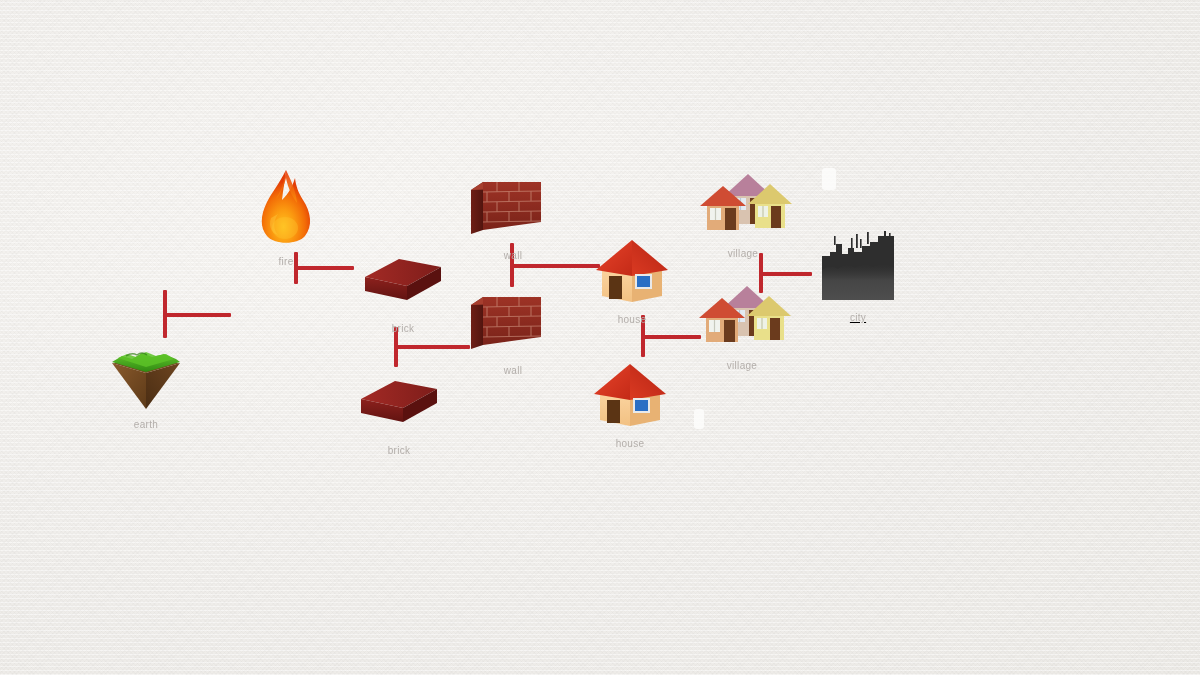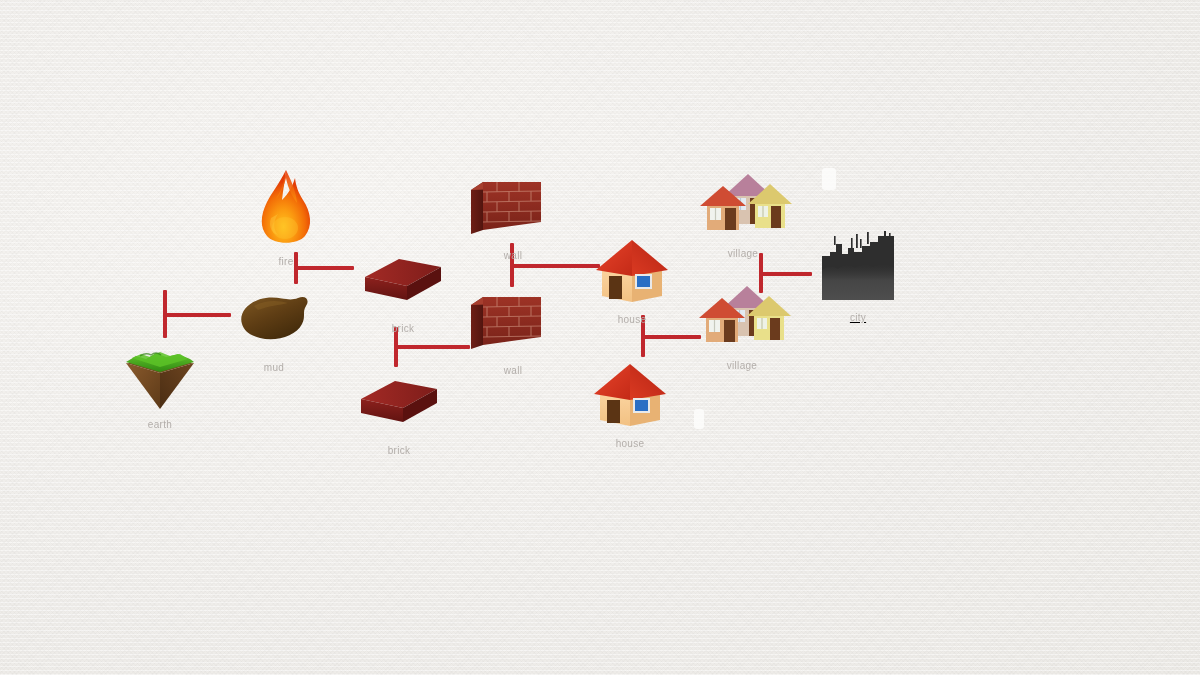--- a/index.html
+++ b/index.html
@@ -108,21 +108,21 @@
         <div class="hbar" style="top: 19px; width: 53px;"></div>
       </div>
     </div>
 
   <div id="artifacts-layer">
       <div class="artifact" style="left: 822px; top: 168px; width: 14px; height: 22px;"></div>
       <div class="artifact" style="left: 694px; top: 409px; width: 10px; height: 20px;"></div>
     </div>
 
 
-  <div class="node" id="node-earth" style="left: 100px; top: 329px;">
+  <div class="node" id="node-earth" style="left: 86px; top: 329px;">
     <div class="art">
       <svg width="120" height="86" viewBox="0 0 120 86">
         <defs>
           <linearGradient id="gSoilL" x1="0" y1="0" x2="1" y2="1">
             <stop offset="0%" stop-color="#8a5a2c"></stop>
               <stop offset="100%" stop-color="#5d3a18"></stop>
           </linearGradient>
           <linearGradient id="gSoilR" x1="1" y1="0" x2="0" y2="1">
             <stop offset="0%" stop-color="#6e4520"></stop>
               <stop offset="100%" stop-color="#4a2d13"></stop>
@@ -165,37 +165,20 @@
                  C 57 24, 59 14, 60 4 Z" fill="url(#gFire)"></path>
         <path d="M60 4 C 58 18, 54 26, 50 33 C 55 28, 58 20, 60 12 C 62 22, 66 30, 71 37
                  C 70 26, 66 16, 60 4 Z" fill="url(#gFireTip)" opacity="0.9"></path>
         <path d="M52 48 C 47 55, 47 64, 52 69 C 46 68, 42 60, 45 52 Z" fill="#ffd34a" opacity="0.35"></path>
         <ellipse cx="59" cy="62" rx="13" ry="11" fill="#ffc832" opacity="0.35"></ellipse>
       </svg>
     </div>
     <div class="label">fire</div>
   </div>
 
-  <div class="node" id="node-mud" style="left: 214px; top: 272px;">
-    <div class="art">
-      <svg width="120" height="86" viewBox="0 0 120 86">
-        <defs>
-          <linearGradient id="gMud" x1="0.15" y1="0" x2="0.85" y2="1">
-            <stop offset="0%" stop-color="#7a5420"></stop>
-            <stop offset="45%" stop-color="#5e3d14"></stop>
-            <stop offset="100%" stop-color="#3d2709"></stop>
-          </linearGradient>
-        </defs>
-        <path d="M28 52 C 24 40, 36 28, 52 26 C 66 24, 74 30, 84 26 C 92 23, 96 28, 92 34
-                 C 88 40, 92 44, 88 52 C 82 64, 62 70, 46 66 C 34 63, 30 58, 28 52 Z" fill="url(#gMud)"></path>
-        <path d="M40 34 C 50 28, 64 28, 74 31 C 66 33, 54 34, 44 38 Z" fill="#8a6226" opacity="0.45"></path>
-      </svg>
-    </div>
-    <div class="label">mud</div>
-  </div>
 
   <div class="node" id="node-brick1" style="left: 343px; top: 233px;">
     <div class="art">
       <svg width="120" height="86" viewBox="0 0 120 86">
         <defs>
           <linearGradient id="gBrickTop" x1="0" y1="0" x2="1" y2="0">
             <stop offset="0%" stop-color="#a32a25"></stop>
               <stop offset="100%" stop-color="#7e1d1a"></stop>
           </linearGradient>
           <linearGradient id="gBrickFront" x1="0" y1="0" x2="0" y2="1">

